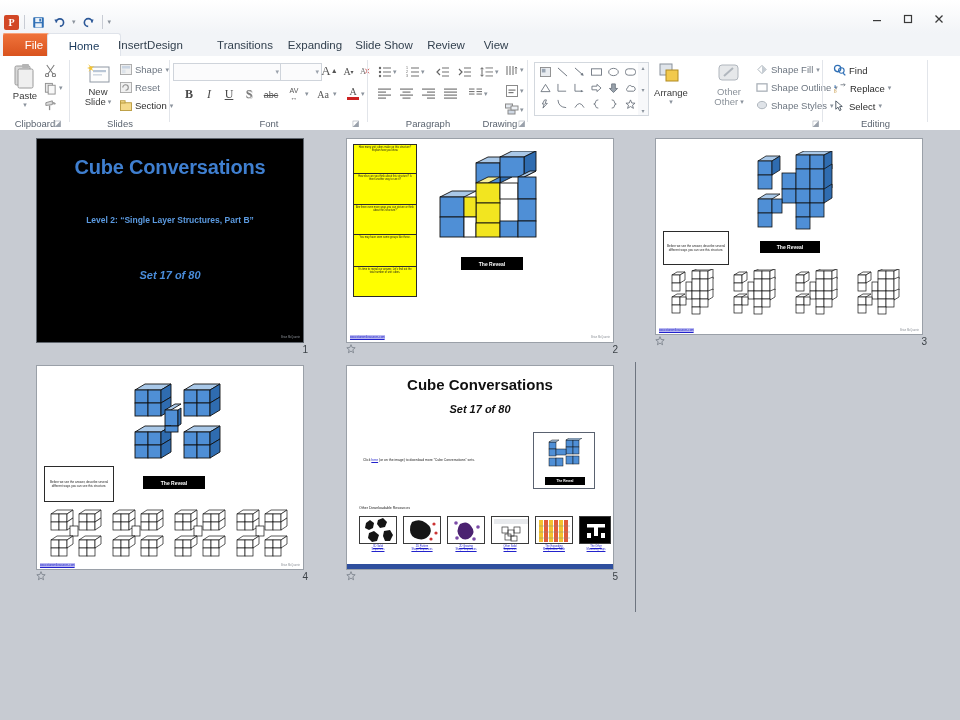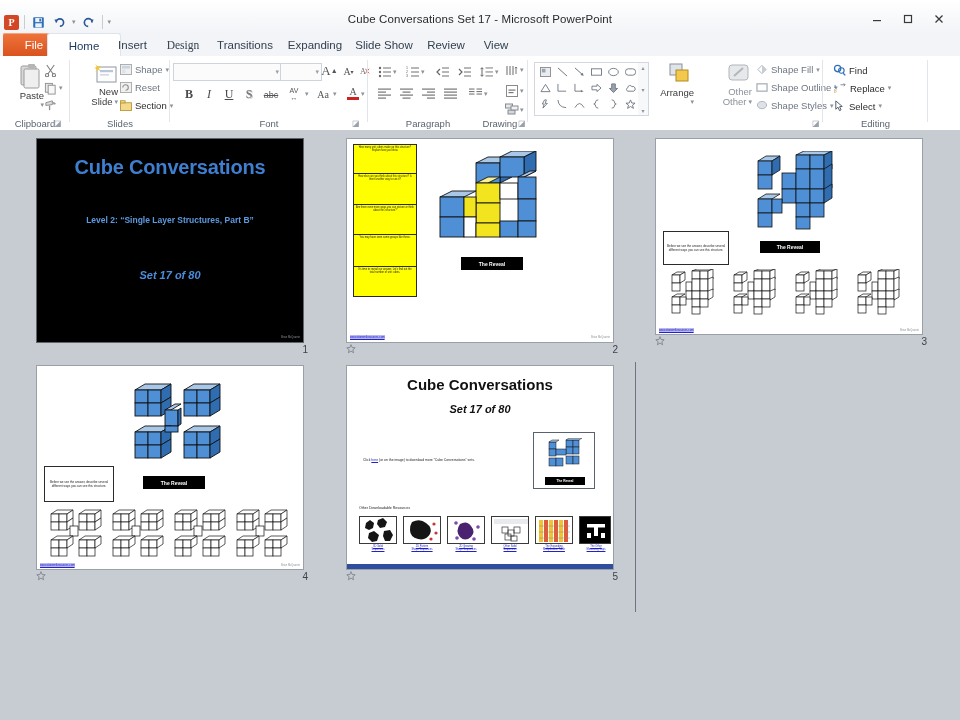--- a/index.html
+++ b/index.html
@@ -65,21 +65,21 @@
   
   .grp{position:absolute;top:0;height:74px;}
   .grp .glabel{
     position:absolute;bottom:1px;width:100%;text-align:center;
     font-size:9.5px;color:#5b6470;
   }
   .grp .gdiv{position:absolute;right:0;top:4px;width:1px;height:62px;background:#e2e5ea;}
   .dlg{position:absolute;bottom:2px;font-size:8px;color:#9aa1ab;}
 
   .bigbtn{
-    position:absolute;display:flex;flex-direction:column;align-items:flex-end;
+    position:absolute;display:flex;flex-direction:column;align-items:center;
     font-size:9.5px;color:#3a3a3a;text-align:center;line-height:1.05;
   }
   .ico{display:flex;align-items:center;justify-content:center;}
   .lbl{margin-top:1px;}
   .smbtn{
     position:absolute;display:flex;align-items:center;gap:3px;
     font-size:9.5px;color:#6d7681;white-space:nowrap;
   }
   .smbtn.on{color:#2c2c2c;}
   .tool{position:absolute;display:flex;align-items:center;justify-content:center;color:#4a4a4a;}
@@ -193,21 +193,20 @@
       <div class="qicon">
         <svg width="13" height="13" viewBox="0 0 16 16">
             <path d="M12.5 8 A4.8 4.8 0 1 0 7.6 12.8" stroke="#2b5797" stroke-width="2" fill="none"></path>
             <path d="M14.5 4.5 L11.5 4 L11.5 8.2 Z" fill="#2b5797"></path>
           </svg>
       </div>
       <div class="sep"></div>
       <div class="carD">▾</div>
     </div>
 
-    <div class="apptitle">Cube Conversations Set 17  -  Microsoft PowerPoint</div>
 
     <div class="wbtns">
       <div class="wbtn">
         <svg width="12" height="12" viewBox="0 0 12 12">
             <rect x="2" y="7" width="8" height="1.2" fill="#3a3a3a"></rect>
           </svg>
       </div>
       <div class="wbtn">
         <svg width="12" height="12" viewBox="0 0 12 12">
             <rect x="2.5" y="2.5" width="7" height="7" fill="none" stroke="#3a3a3a" stroke-width="1.2"></rect>
@@ -218,21 +217,21 @@
             <path d="M2.5 2.5 L9.5 9.5 M9.5 2.5 L2.5 9.5" stroke="#3a3a3a" stroke-width="1.3"></path>
           </svg>
       </div>
     </div>
   </div>
 
   <div class="tabstrip">
     <div class="tab file" style="left:3px;width:40px;">File</div>
     <div class="tab active" style="left:47px;width:50px;">Home</div>
     <div class="tab" style="left:99px;width:45px;">Insert</div>
-    <div class="tab" style="left:148px;width:48px;font-family:Liberation Serif, serif;">Design</div>
+    <div class="tab" style="left:130px;width:48px;">Design</div>
     <div class="tab" style="left:200px;width:68px;">Transitions</div>
     <div class="tab" style="left:272px;width:64px;">Expanding</div>
     <div class="tab" style="left:340px;width:66px;">Slide Show</div>
     <div class="tab" style="left:410px;width:50px;">Review</div>
     <div class="tab" style="left:464px;width:42px;">View</div>
 
     <div class="helprow">
       <div class="ic">
         <svg width="11" height="11" viewBox="0 0 12 12">
             <path d="M2 8 L6 3.5 L10 8" stroke="#6f7780" stroke-width="1.2" fill="none"></path>

